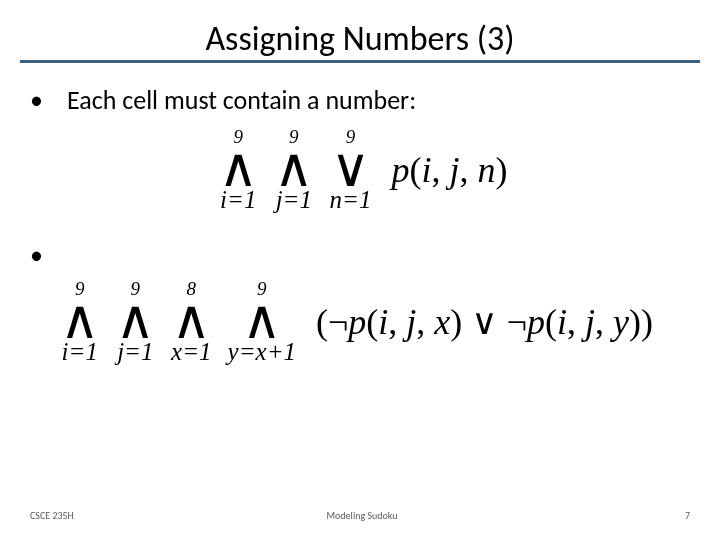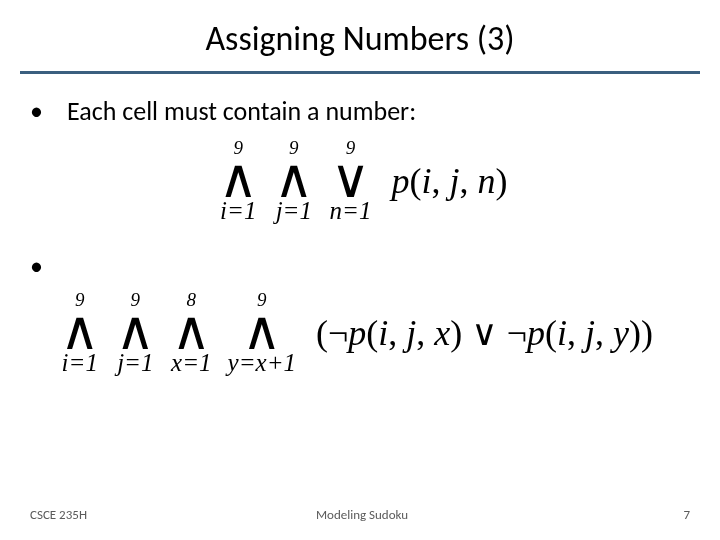--- a/index.html
+++ b/index.html
@@ -1,26 +1,26 @@
 <!DOCTYPE html>
 <html><head>
 <meta charset="utf-8">
 <style>
   * { margin: 0; padding: 0; box-sizing: border-box; }
   html, body { width: 720px; height: 540px; background: #fff; font-family: Calibri, Arial, sans-serif; }
   .slide { width: 720px; height: 540px; position: relative; padding: 18px 30px 0 30px; }
-  .title { font-size: 34px; color: #000; text-align: center; margin-bottom: 12px; font-weight: 400; }
+  .title { font-size: 34px; color: #000; text-align: center; margin-bottom: 1px; font-weight: 400; }
   .hr { height: 3px; background: #3b5f7f; margin: 0 -10px 22px -10px; }
   .bullet { display: flex; align-items: flex-start; margin-bottom: 10px; }
   .dot { font-size: 26px; color: #000; margin-right: 10px; line-height: 1; margin-top: 2px; }
   .btxt { font-size: 26px; color: #000; line-height: 1.2; margin-left: 14px; }
   .formula-wrap { text-align: center; }
   .formula1 { margin: 8px auto 26px auto; }
   .formula2 { margin: 2px 0 0 24px; }
-  .footer { position: absolute; bottom: 18px; left: 0; right: 0; display: flex; justify-content: space-between; padding: 0 30px; font-size: 13px; color: #5b5b5b; margin-top: 8px; }
+  .footer { position: absolute; bottom: 18px; left: 0; right: 0; display: flex; justify-content: space-between; padding: 0 30px; font-size: 10px; color: #5b5b5b; margin-top: 8px; }
   .footer .center { position: absolute; left: 4px; right: 0; text-align: center; }
   .footer .right { margin-left: auto; }
   .ops { font-family: 'Times New Roman', serif; }
   .op { display: inline-block; text-align: center; vertical-align: middle; margin: 0 6px; }
   .op .upper { font-size: 19px; font-style: italic; }
   .op .sym { font-size: 54px; line-height: 40px; }
   .op .lower { font-size: 25px; font-style: italic; margin-top: -2px; }
   .expr { display: inline-block; vertical-align: middle; font-family: 'Times New Roman', serif; font-size: 36px; font-style: italic; margin-left: 10px; }
   .expr .paren, .expr .punct, .expr .notop, .expr .orop { font-style: normal; }
 </style>

